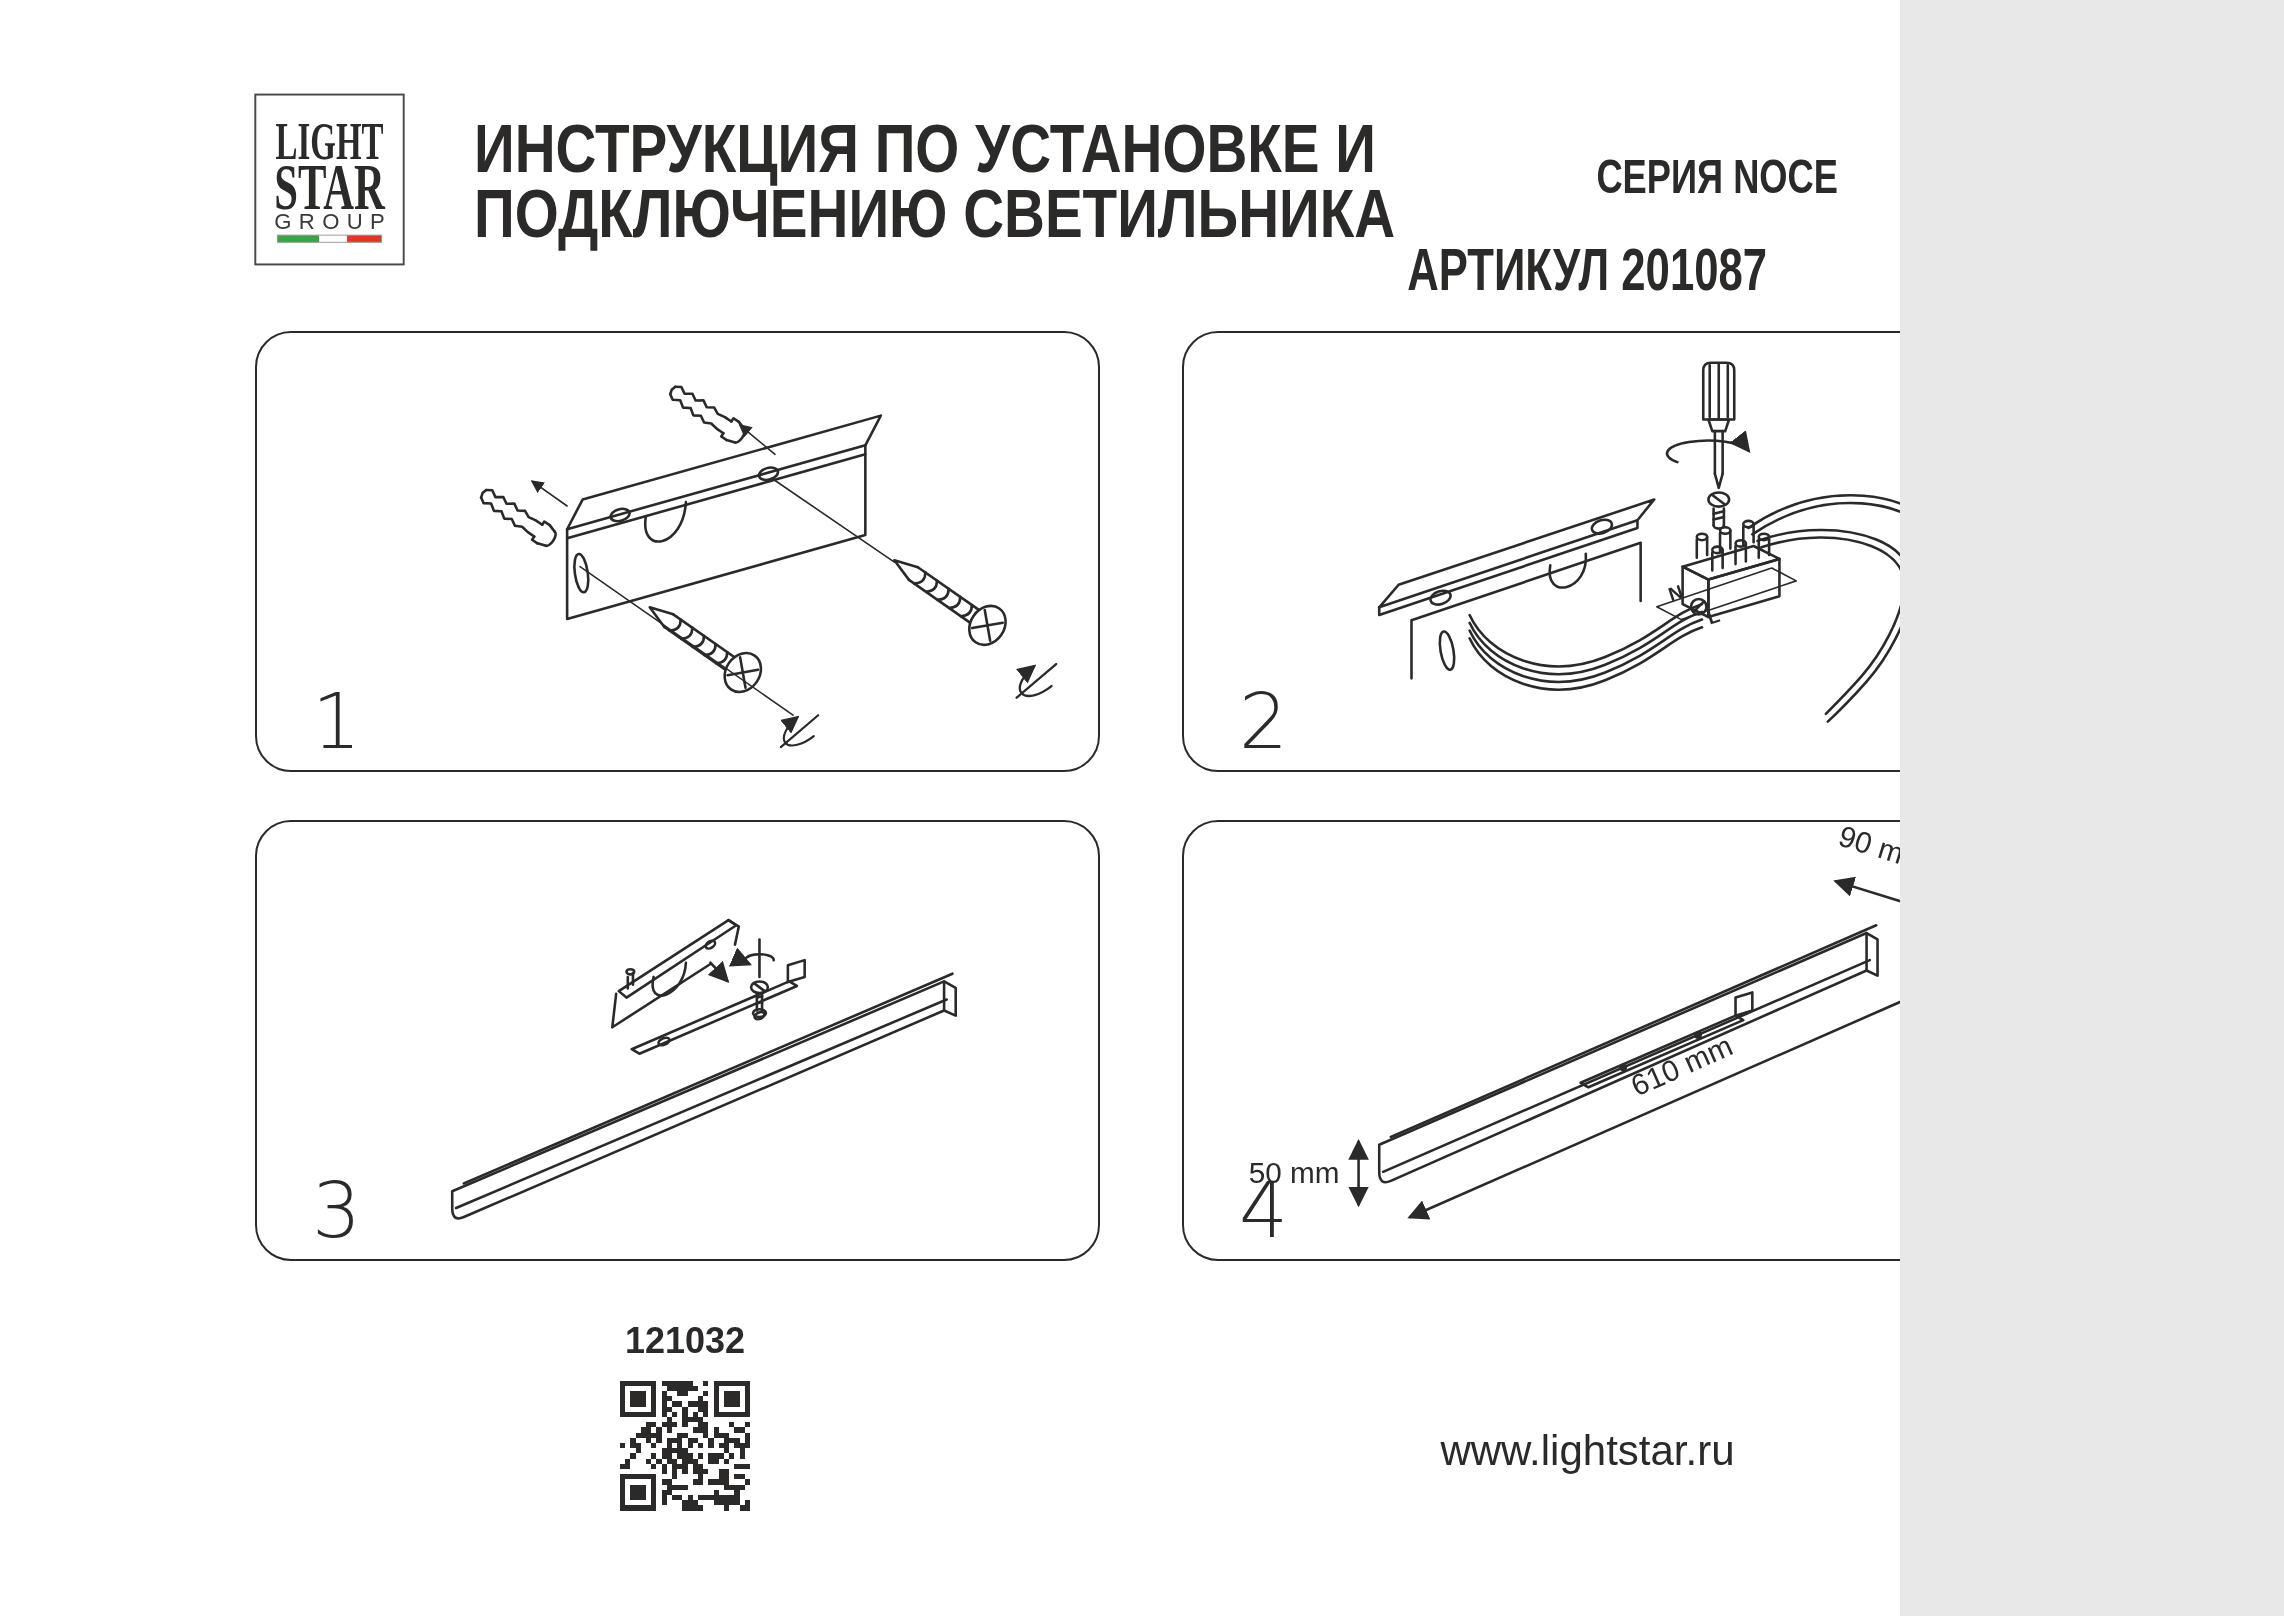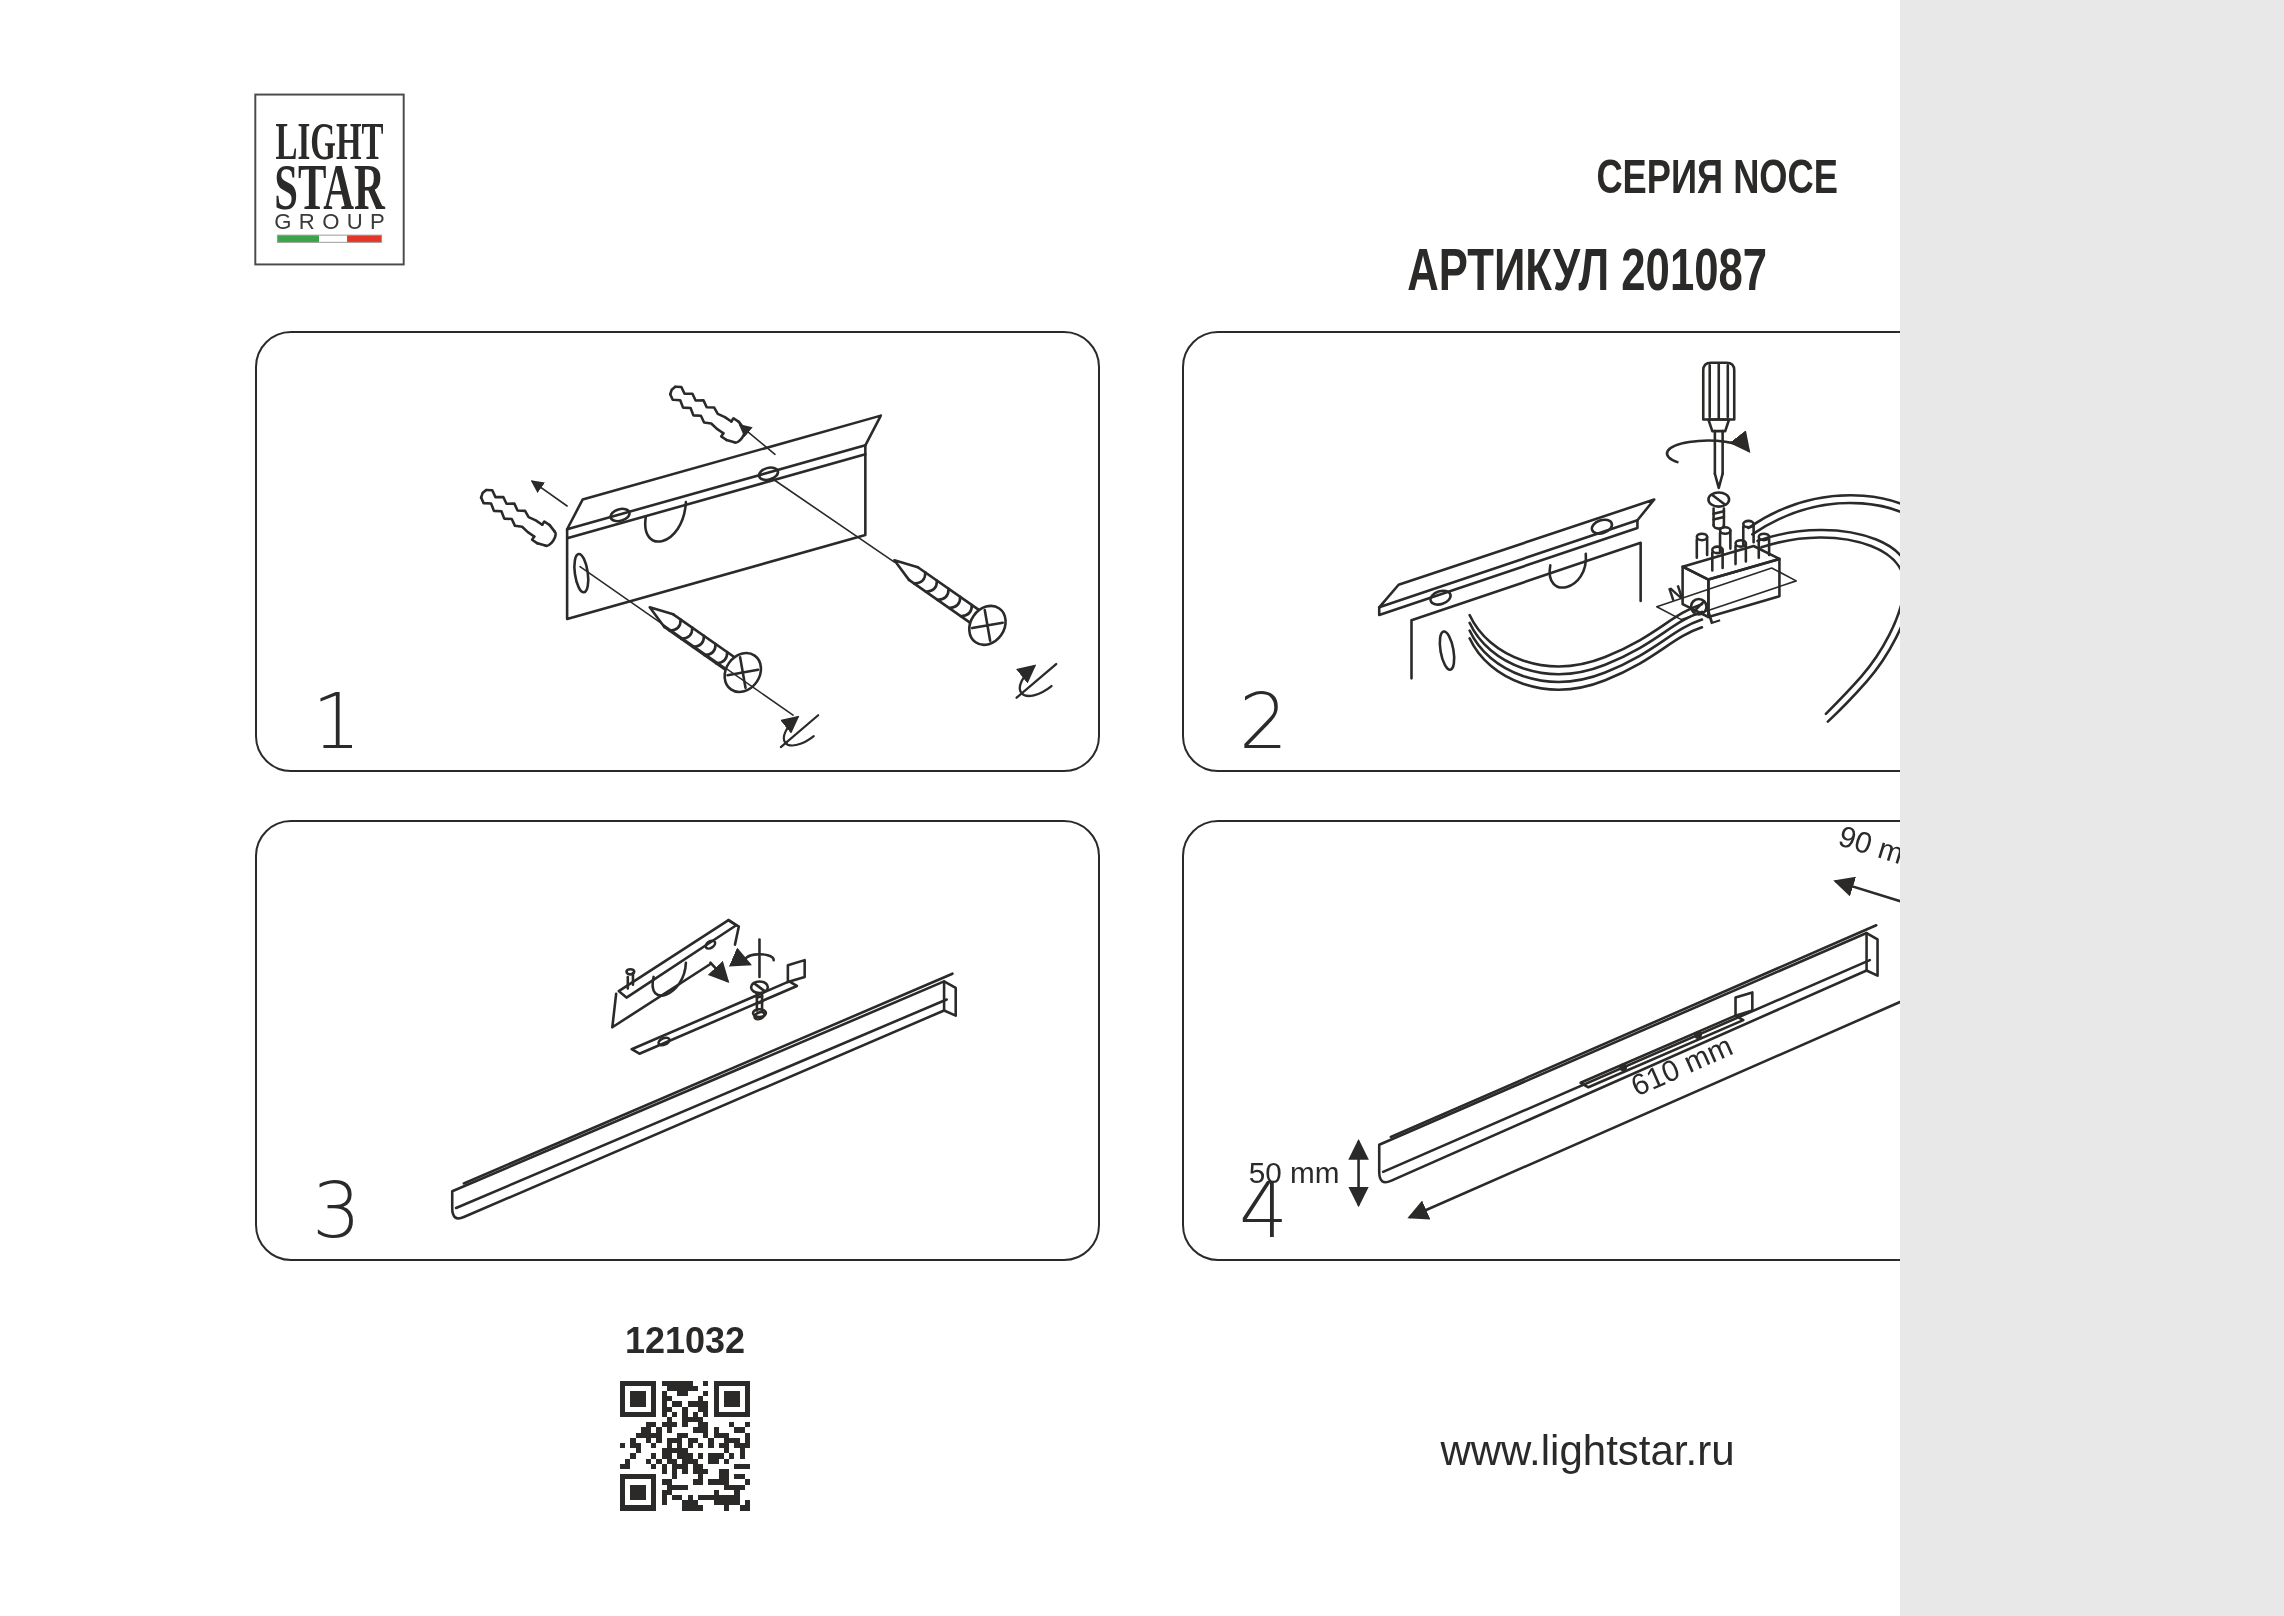--- a/index.html
+++ b/index.html
@@ -93,20 +93,24 @@
       <text x="31" y="208" textLength="170" lengthAdjust="spacing" font-family="Liberation Sans,sans-serif" font-size="34" fill="#3a3a39">GROUP</text>
       <g>
         <rect x="36" y="218" width="64" height="11" stroke="none" fill="#3ba449"></rect>
         <rect x="100" y="218" width="43" height="11" stroke="none" fill="#ffffff"></rect>
         <rect x="143" y="218" width="53" height="11" stroke="none" fill="#e53529"></rect>
         <rect x="36" y="218" width="160" height="11" fill="none" stroke="#9a9a99" stroke-width="1.5"></rect>
       </g>
     </svg>
   </div>
 
+  <div class="title">
+    <span class="cond">ИНСТРУКЦИЯ ПО УСТАНОВКЕ И</span><br>
+    <span class="cond">ПОДКЛЮЧЕНИЮ СВЕТИЛЬНИКА</span>
+  </div>
 
   <div class="series-block">
     <div class="series"><span class="cond">СЕРИЯ NOCE</span></div>
     <div class="article"><span class="cond">АРТИКУЛ 201087</span></div>
   </div>
 
   <div class="panel" id="panel1">
     <svg class="art" viewBox="0 0 1298 677">
       <g>
         <path d="M478,304 L940,174 M502,258 L964,128 M478,304 L502,258 M940,174 L964,128"></path>

